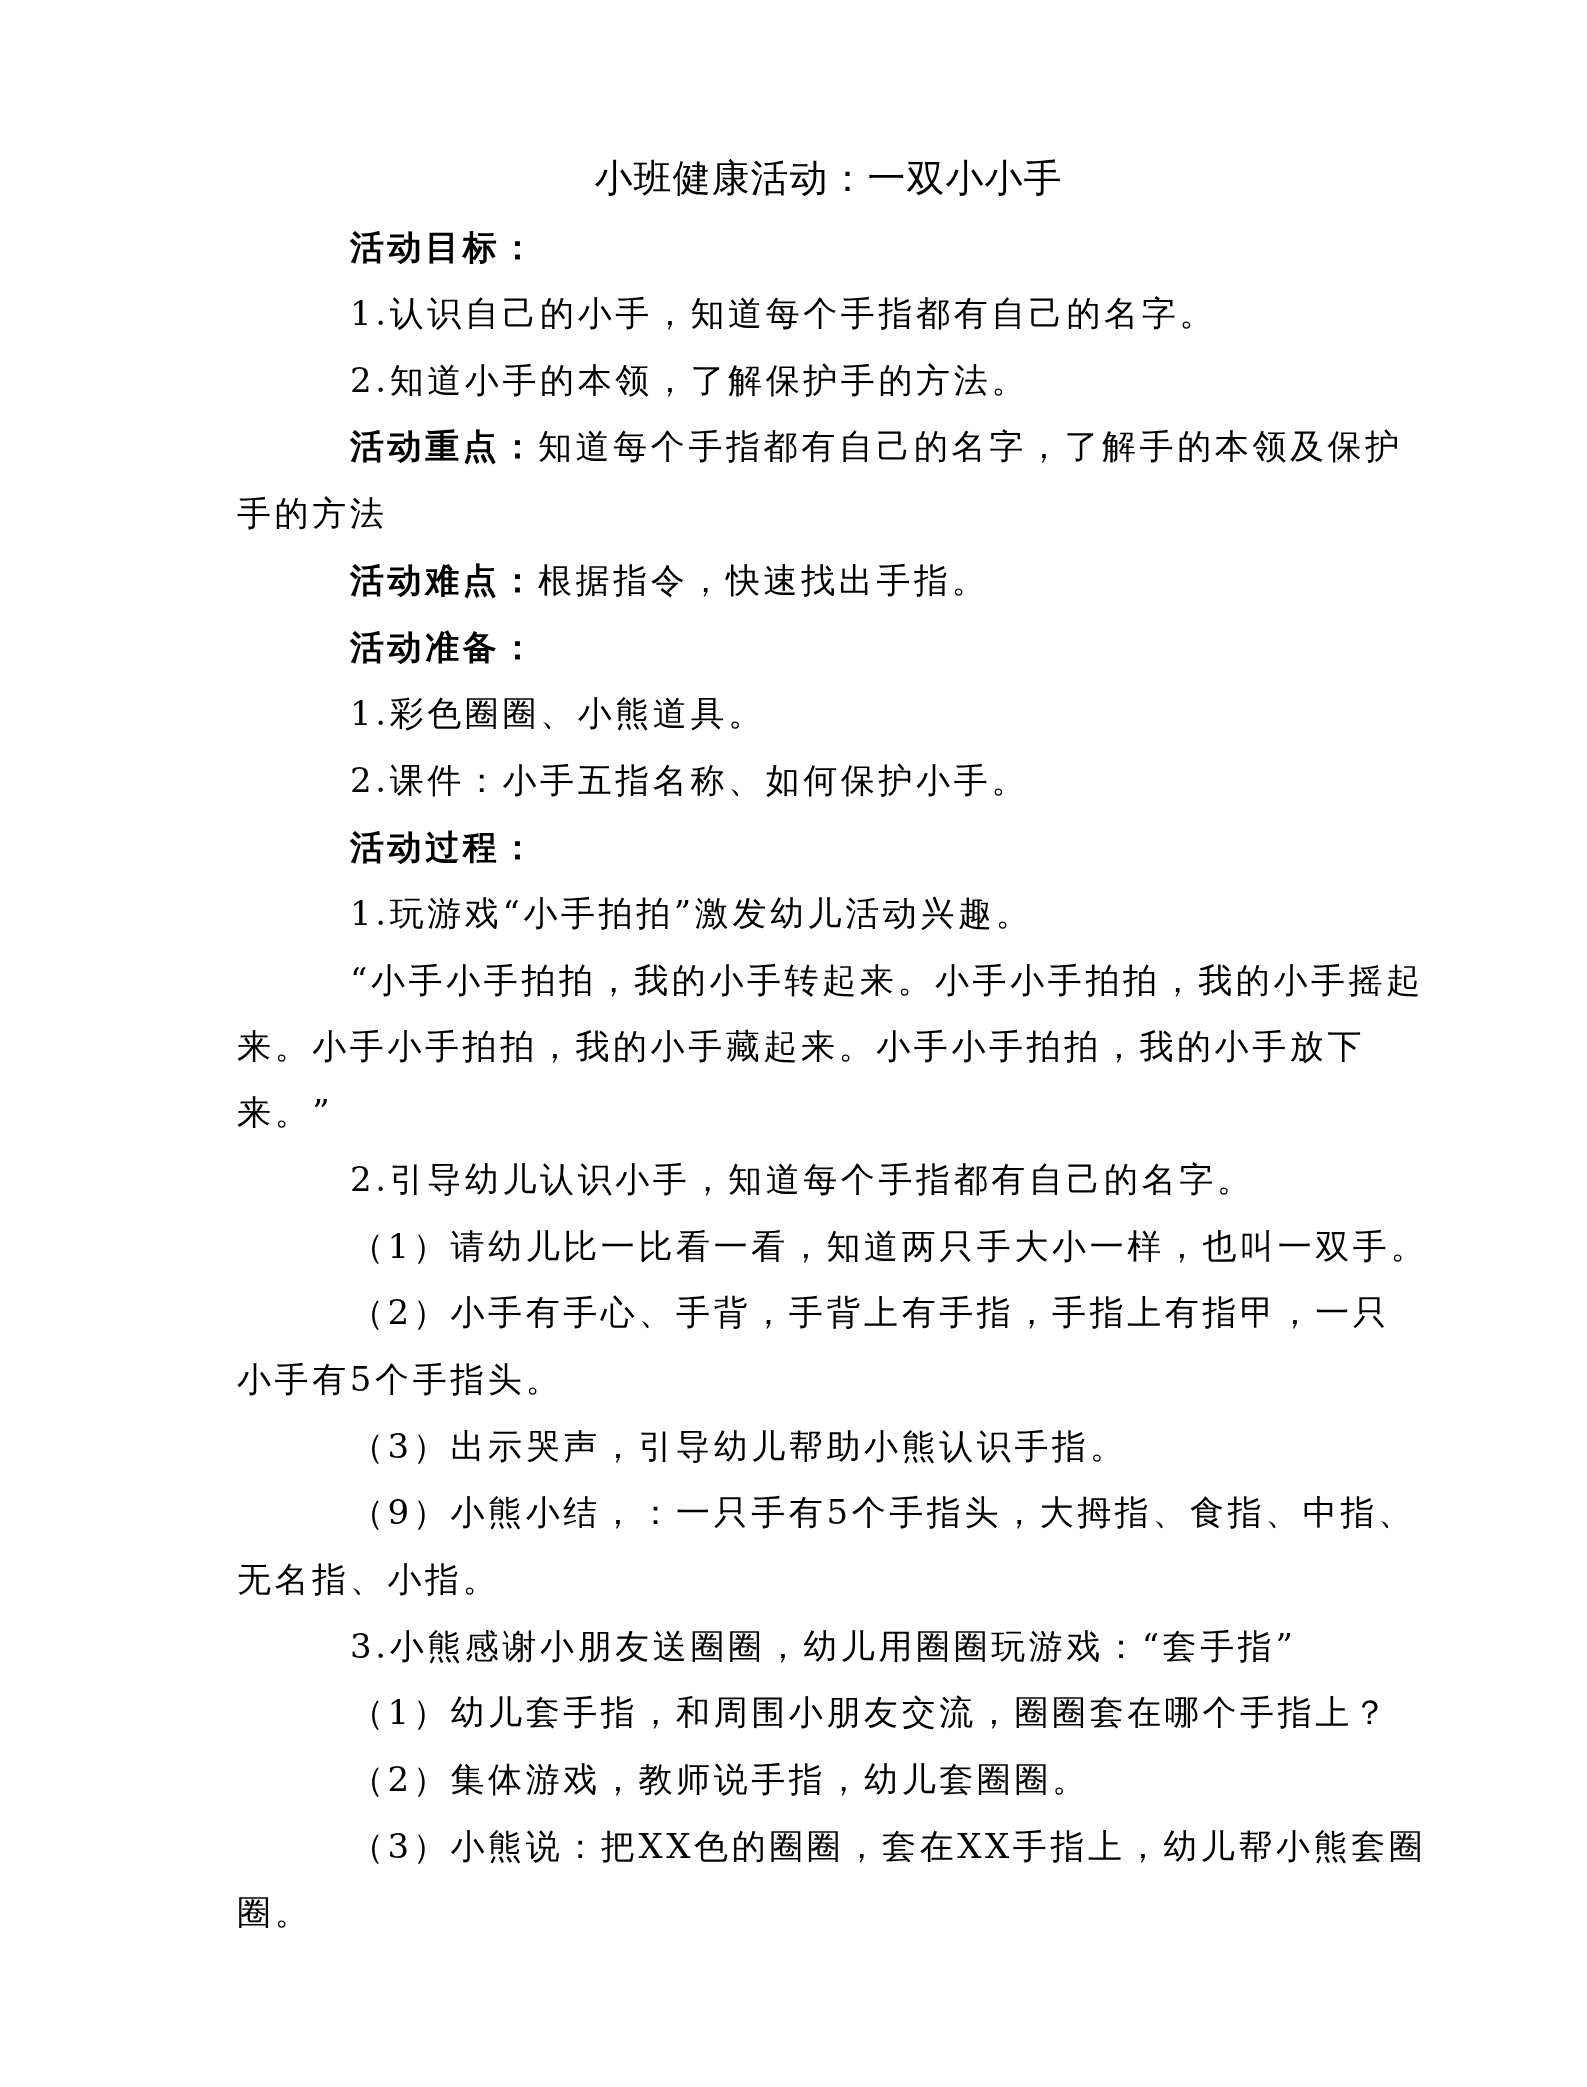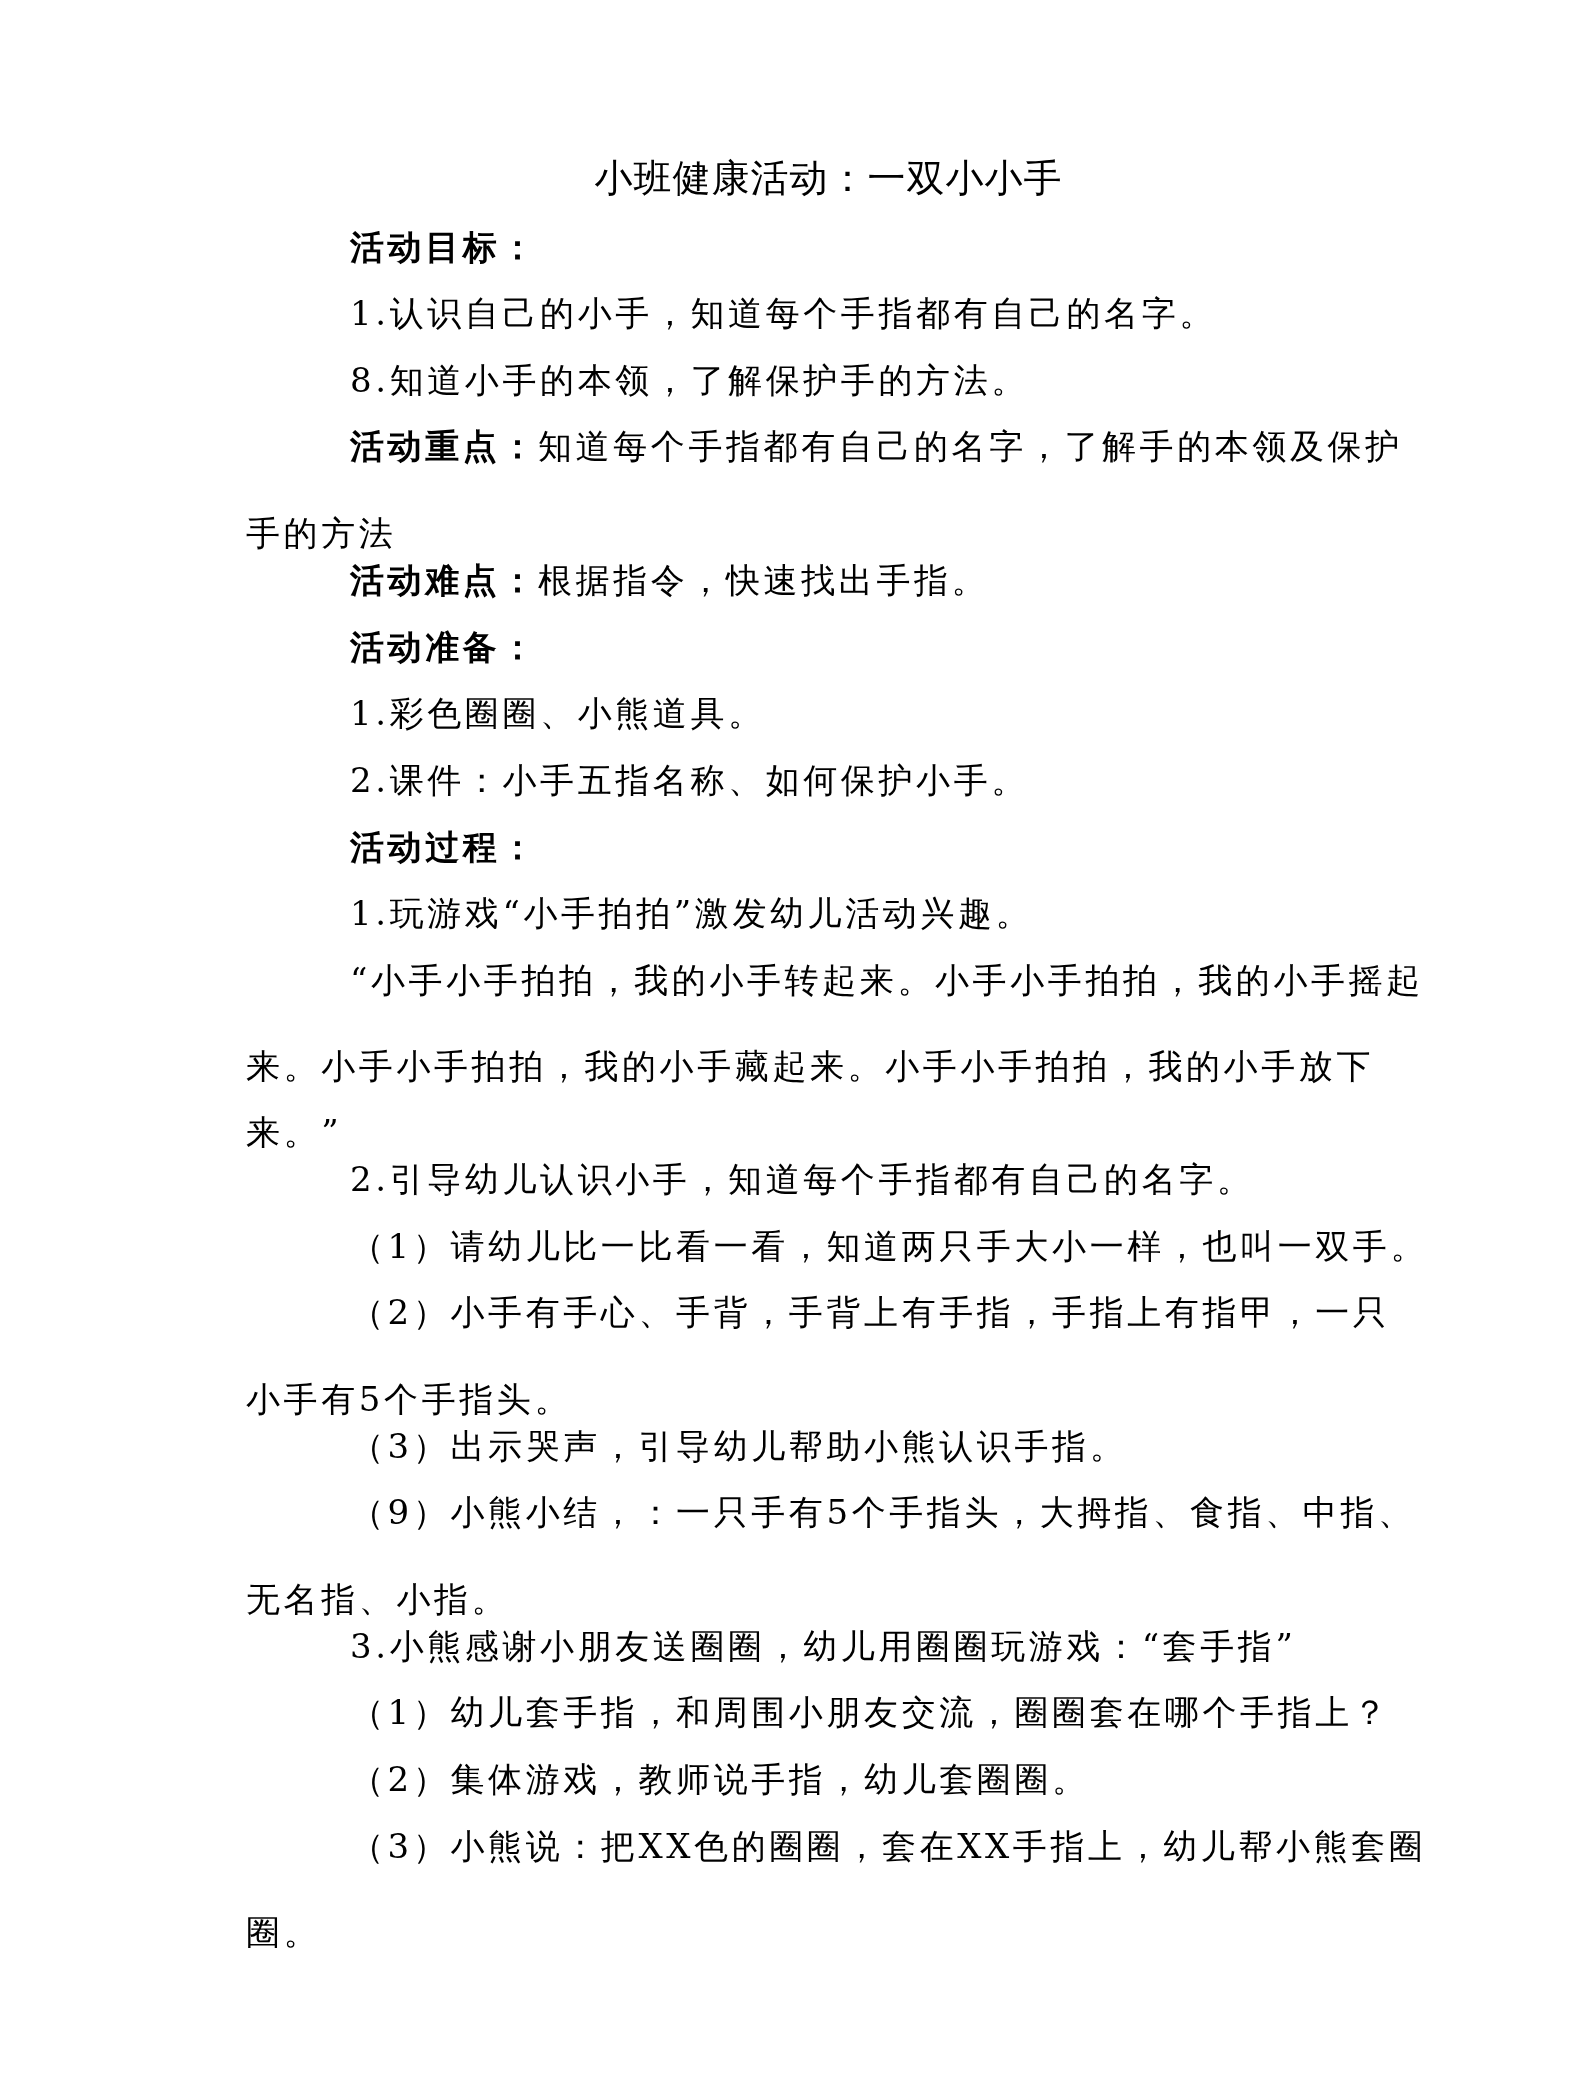--- a/index.html
+++ b/index.html
@@ -5,32 +5,32 @@
   html, body { margin: 0; padding: 0; background: #ffffff; }
   body { width: 1587px; height: 2087px; position: relative; overflow: hidden;
          font-family: "DejaVu Serif", "Liberation Serif", serif; color: #000000; }
   .page { position: absolute; left: 0; top: 0; width: 1587px; height: 2087px; background: #ffffff; }
   .title { position: absolute; left: 0; width: 1587px; top: 152px; text-align: center;
            font-size: 38px; line-height: 52px; font-weight: normal; letter-spacing: 1px;
            padding-left: 70px; box-sizing: border-box; }
   .line { position: absolute; white-space: nowrap; font-size: 34px; line-height: 48px;
           letter-spacing: 3.6px; }
   .indent { left: 305px; margin-left: 45px; }
-  .wrap { left: 246px; margin-top: 20px; }
+  .wrap { left: 237px; }
   .bold { font-weight: bold; }
 </style>
 </head>
 <body>
 
 <div class="page">
   <div class="title">小班健康活动：一双小小手</div>
 
   <div class="line indent bold" style="top:223px">活动目标：</div>
   <div class="line indent" style="top:289px">1.认识自己的小手，知道每个手指都有自己的名字。</div>
-  <div class="line indent" style="top:356px">8.知道小手的本领，了解保护手的方法。</div>
+  <div class="line indent" style="top:356px">2.知道小手的本领，了解保护手的方法。</div>
 
   <div class="line indent" style="top:422px"><span class="bold">活动重点：</span><span>知道每个手指都有自己的名字，了解手的本领及保护</span></div>
   <div class="line wrap" style="top:489px">手的方法</div>
 
   <div class="line indent" style="top:556px"><span class="bold">活动难点：</span><span>根据指令，快速找出手指。</span></div>
 
   <div class="line indent bold" style="top:623px">活动准备：</div>
   <div class="line indent" style="top:689px">1.彩色圈圈、小熊道具。</div>
   <div class="line indent" style="top:756px">2.课件：小手五指名称、如何保护小手。</div>
 

